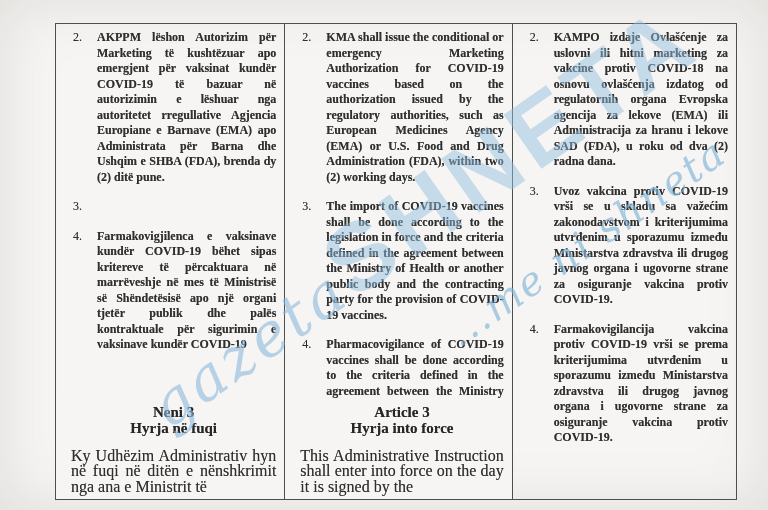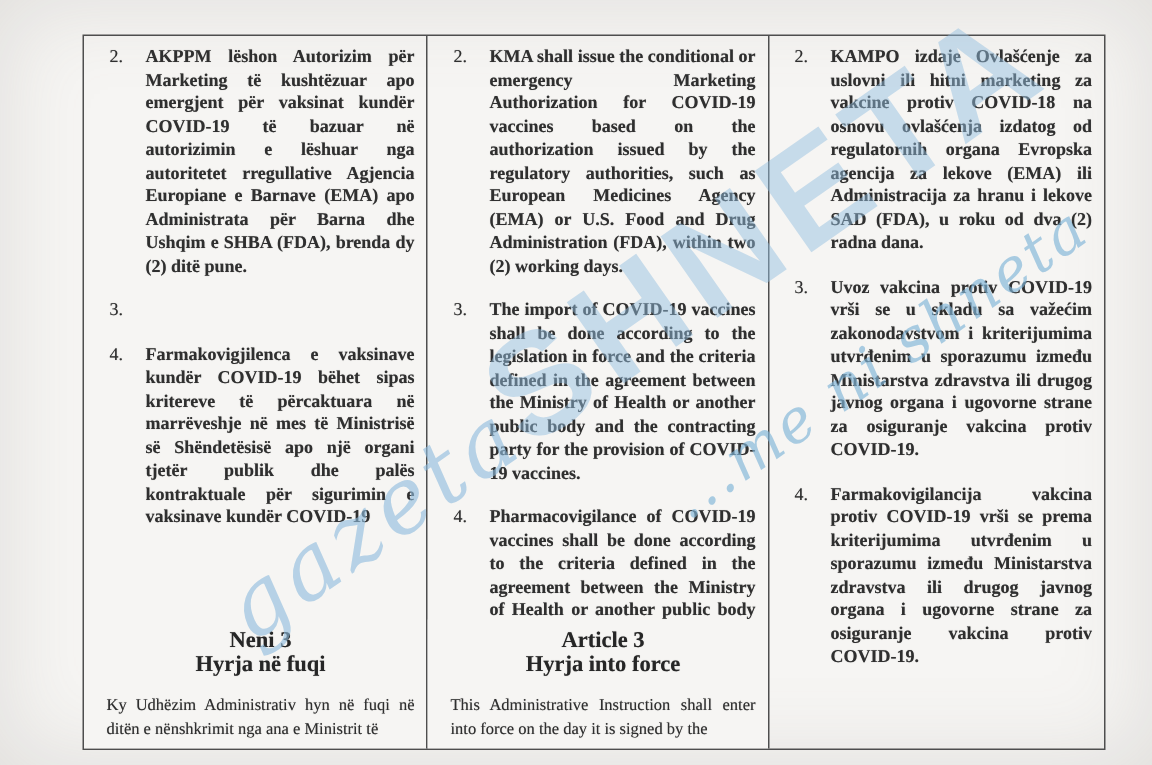--- a/index.html
+++ b/index.html
@@ -61,21 +61,21 @@
     font-weight:bold;
     color:#262626;
     font-size:15px;
     line-height:16px;
     margin-bottom:12px;
     text-shadow:0 0 0.5px rgba(38,38,38,0.55);
   }
   .closing{
     margin:0;
     color:#2f2f2f;
-    font-size:11px;
+    font-size:16px;
     line-height:15.5px;
     text-align:justify;
     text-shadow:0 0 0.5px rgba(47,47,47,0.55);
   }
   
   .watermark{
     position:absolute;
     left:118px; top:358px;
     display:flex;
     align-items:baseline;

